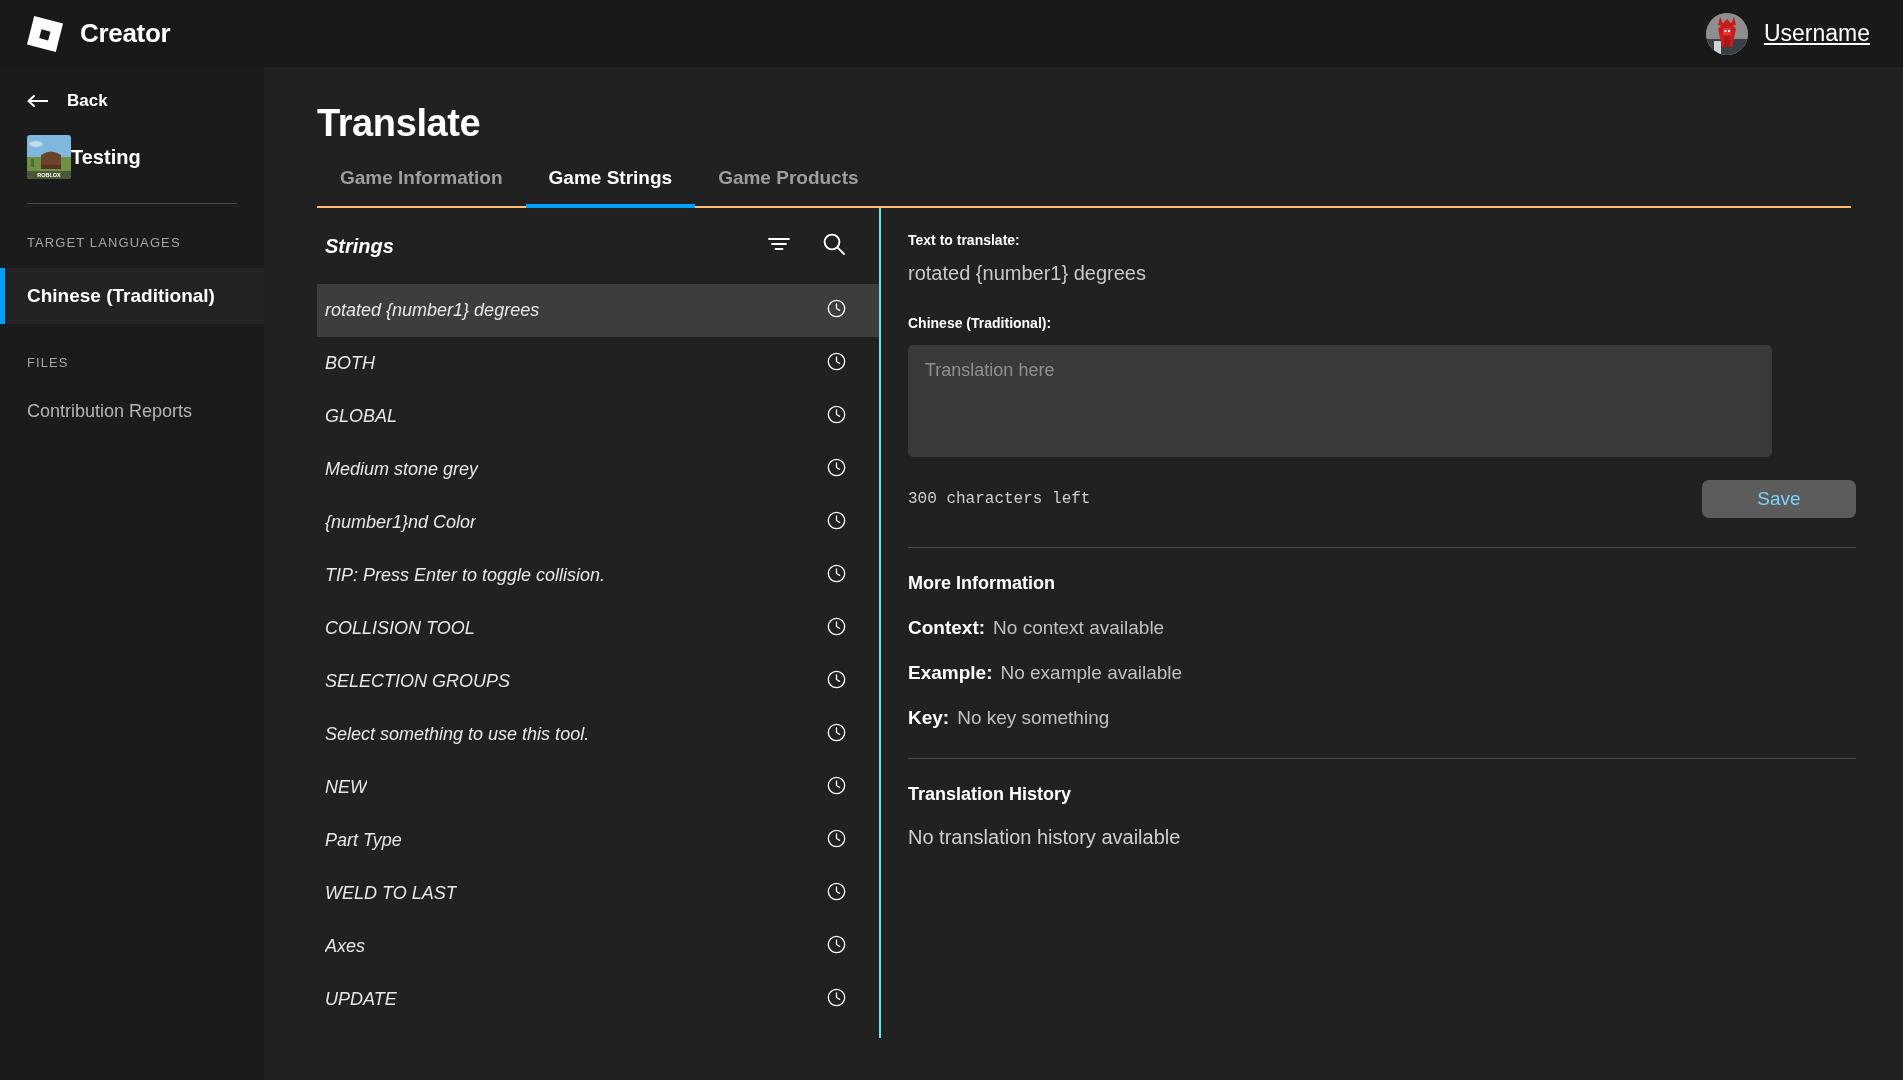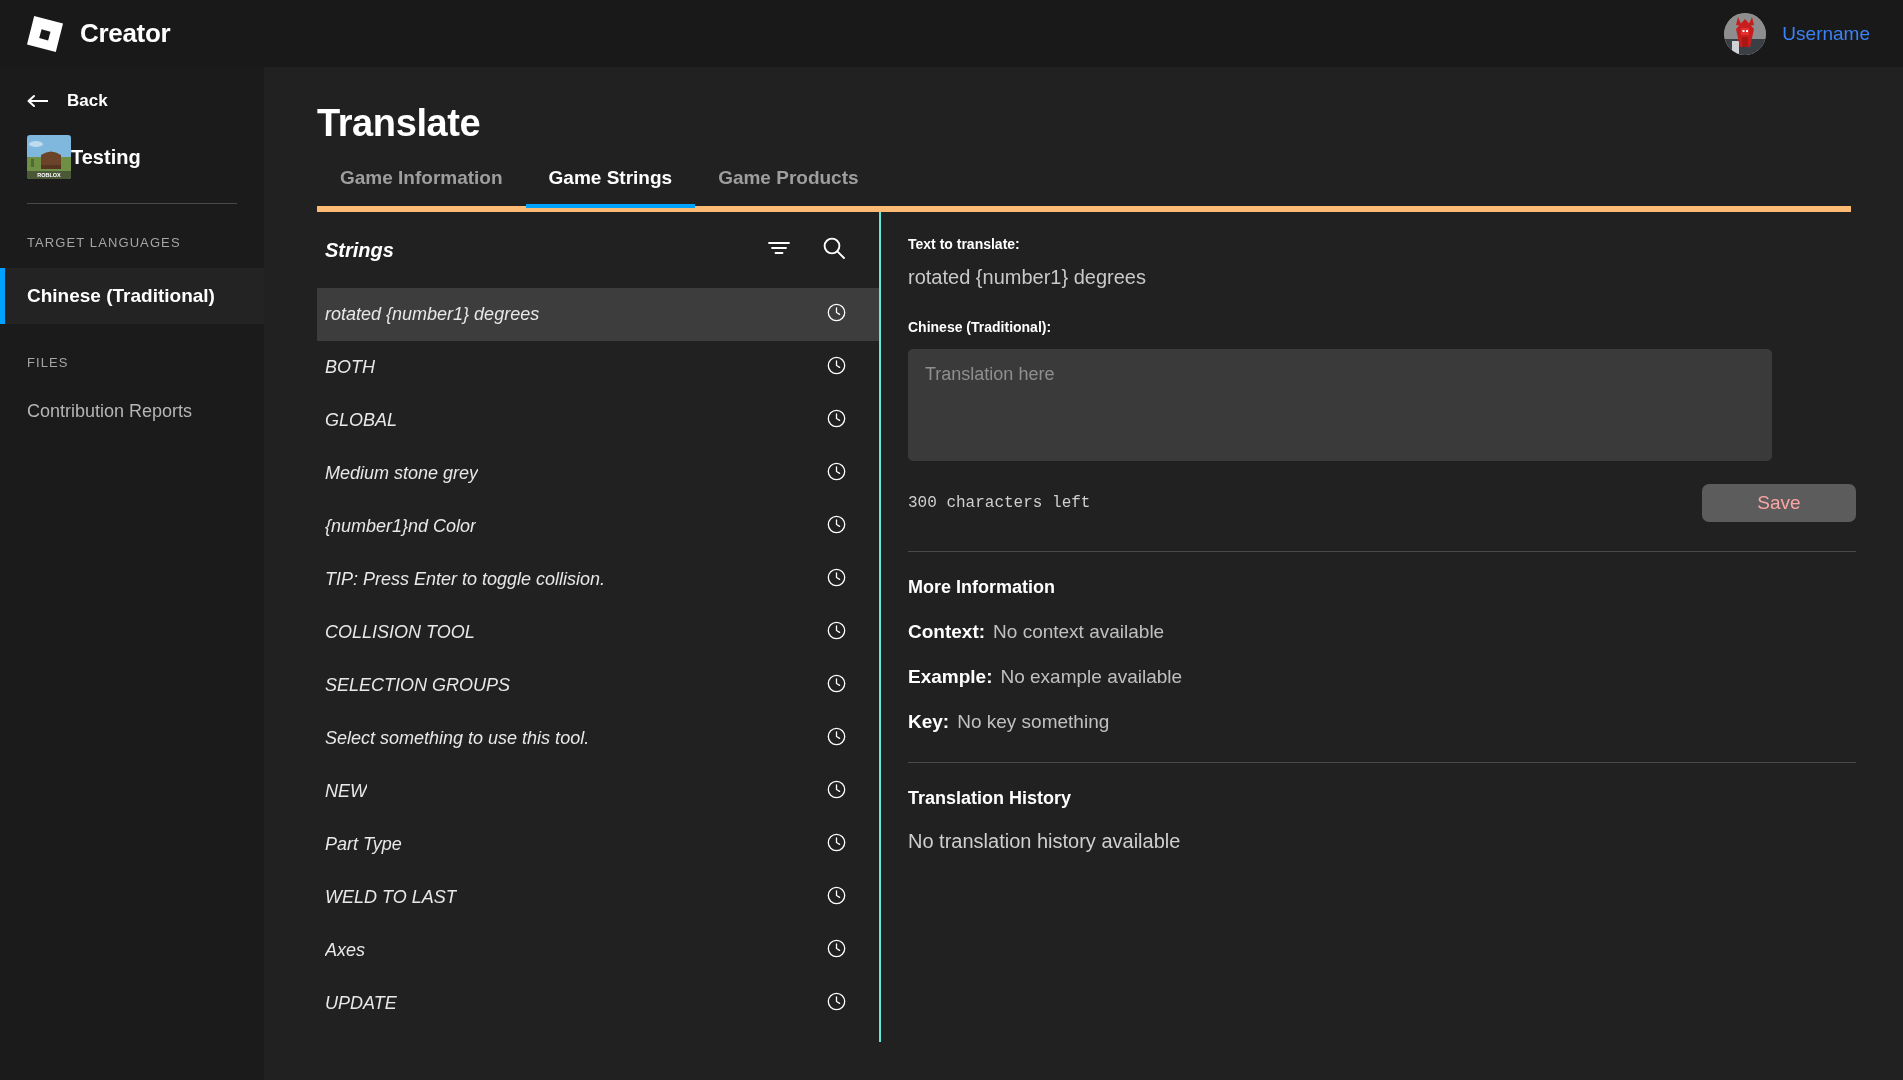--- a/index.html
+++ b/index.html
@@ -43,22 +43,23 @@
     padding-right: 33px;
   }
   .avatar {
     width: 42px; height: 42px;
     border-radius: 50%;
     overflow: hidden;
     background: #8a8a8a;
     display: block;
   }
   .username {
-    color: #3b82f6;
-    font-size: 19px;
+    color: #ffffff;
+    font-size: 23px;
+    text-decoration: underline;
   }
 
   
   .sidebar {
     position: absolute;
     top: 67px; left: 0;
     width: 264px;
     height: 1013px;
     background: #1b1b1b;
   }
@@ -145,21 +146,21 @@
     font-weight: bold;
     padding: 35px 12px 0 53px;
     letter-spacing: -0.4px;
   }
 
   .tabs {
     display: flex;
     align-items: flex-end;
     gap: 0;
     margin: 22px 0 0 53px;
-    border-bottom: 6px solid #fdba74;
+    border-bottom: 2px solid #fdba74;
     width: 1534px;
   }
   .tab {
     color: #9e9e9e;
     font-size: 19px;
     font-weight: bold;
     padding: 0 23px 15px 23px;
     cursor: pointer;
     border-bottom: 4px solid transparent;
     margin-bottom: -2px;
@@ -258,21 +259,21 @@
   }
   .char-count {
     color: #cfcfcf;
     font-size: 16px;
     font-family: Liberation Mono, monospace;
   }
   .save-btn {
     width: 154px;
     height: 38px;
     background: #5c5c5c;
-    color: #fca5a5;
+    color: #7dd3fc;
     border: none;
     border-radius: 7px;
     font-family: "Liberation Sans", sans-serif;
     font-size: 19px;
     cursor: pointer;
   }
 
   .panel-divider {
     width: 948px;
     height: 1px;

